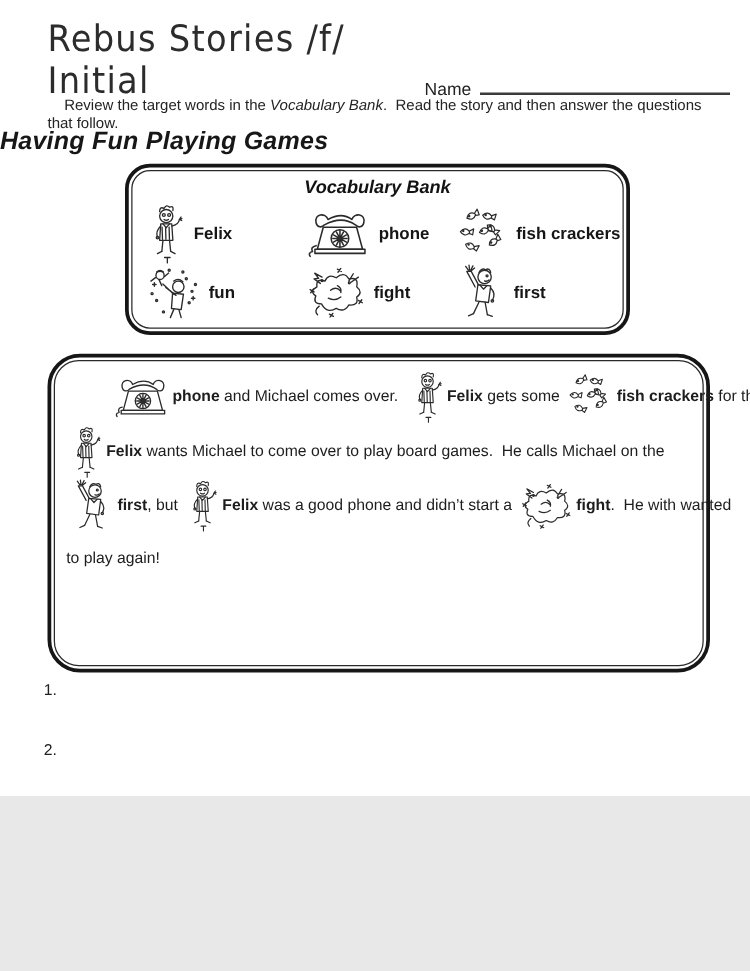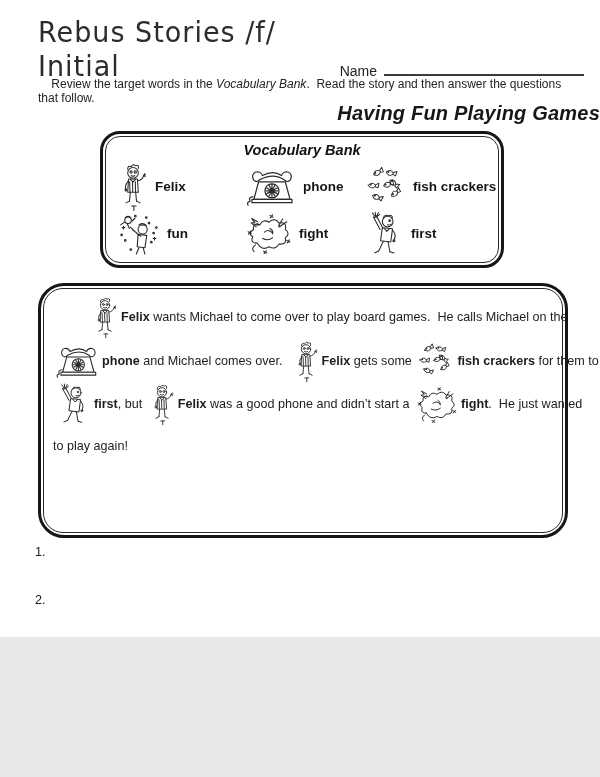--- a/index.html
+++ b/index.html
@@ -10,21 +10,21 @@
   }
   
   .header{position:absolute;left:38px;right:16px;top:20px;display:flex;justify-content:space-between;align-items:flex-end;}
   .header-title{font-family:"DejaVu Sans",sans-serif;font-size:27px;font-weight:400;letter-spacing:1px;color:#2c2c2c;transform:scaleY(1.08);transform-origin:bottom left;}
   .name-block{font-size:14px;color:#222;margin-bottom:3px;white-space:nowrap;}
   .name-line{display:inline-block;width:200px;height:12px;border-bottom:2px solid #3a3a3a;margin-left:7px;}
   
   .instruction{position:absolute;left:38px;right:18px;top:63px;font-size:12px;white-space:pre-wrap;color:#242424;}
   .instruction .it{font-style:italic;}
   
-  .story-title{position:absolute;left:0;right:0;top:102px;text-align:right;font-size:20px;font-weight:bold;font-style:italic;letter-spacing:.2px;color:#171717;}
+  .story-title{position:absolute;left:0;right:0;top:102px;text-align:left;font-size:20px;font-weight:bold;font-style:italic;letter-spacing:.2px;color:#171717;}
   
   .dbox{position:absolute;border:3px solid #161616;border-radius:20px;background:#fff;}
   .dbox::after{content:"";position:absolute;inset:2px;border:1px solid #2a2a2a;border-radius:15px;pointer-events:none;}
   .vocab-box{left:100px;top:131px;width:398px;height:131px;}
   .story-box{left:38px;top:283px;width:524px;height:249px;border-radius:26px;}
   .story-box::after{border-radius:20px;}
   .vocab-title{position:absolute;left:0;right:0;top:8px;text-align:center;font-size:14.5px;font-weight:bold;font-style:italic;color:#121212;}
   .vocab-grid{position:absolute;left:15px;top:29px;right:6px;display:grid;grid-template-columns:128px 120px auto;}
   .vocab-item{display:flex;align-items:center;gap:7px;height:47px;}
   .vi-label{font-size:13.5px;font-weight:bold;white-space:nowrap;color:#161616;}
@@ -233,37 +233,37 @@
         <svg class="vi-icon first sym" viewBox="0 0 42 54">
             <use href="#sym-first"></use>
           </svg>
         <span class="vi-label">first</span>
       </div>
     </div>
   </div>
 
   <div class="dbox story-box">
     <div class="story-content">
-        <div class="story-line"><svg class="st-icon ic-felix" viewBox="0 0 34 54">
-            <use href="#sym-felix"></use>
-          </svg><span class="b">Felix</span><span> wants Michael to come over to play board games.  He calls Michael on the</span></div>
         <div class="story-line"><svg class="st-icon ic-phone" viewBox="0 0 52 42">
             <use href="#sym-phone"></use>
           </svg><span class="b">phone</span><span> and Michael comes over.  </span><svg class="st-icon ic-felix" viewBox="0 0 34 54">
             <use href="#sym-felix"></use>
           </svg><span class="b">Felix</span><span> gets some </span><svg class="st-icon ic-fish-crackers" viewBox="0 0 46 46">
             <use href="#sym-fish-crackers"></use>
           </svg><span class="b">fish crackers</span><span> for them to</span></div>
+        <div class="story-line"><svg class="st-icon ic-felix" viewBox="0 0 34 54">
+            <use href="#sym-felix"></use>
+          </svg><span class="b">Felix</span><span> wants Michael to come over to play board games.  He calls Michael on the</span></div>
         <div class="story-line"><svg class="st-icon ic-first" viewBox="0 0 42 54">
             <use href="#sym-first"></use>
           </svg><span class="b">first</span><span>, but </span><svg class="st-icon ic-felix" viewBox="0 0 34 54">
             <use href="#sym-felix"></use>
           </svg><span class="b">Felix</span><span> was a good phone and didn’t start a </span><svg class="st-icon ic-fight" viewBox="0 0 50 44">
             <use href="#sym-fight"></use>
-          </svg><span class="b">fight</span><span>.  He just wanted</span></div>
+          </svg><span class="b">fight</span><span>.  He with wanted</span></div>
         <div class="story-line"><span>to play again!</span></div>
       </div>
   </div>
 
   <div class="questions">
     <div class="question">
       <span class="q-num">1.</span>
     </div>
     <div class="question">
       <span class="q-num">2.</span>

